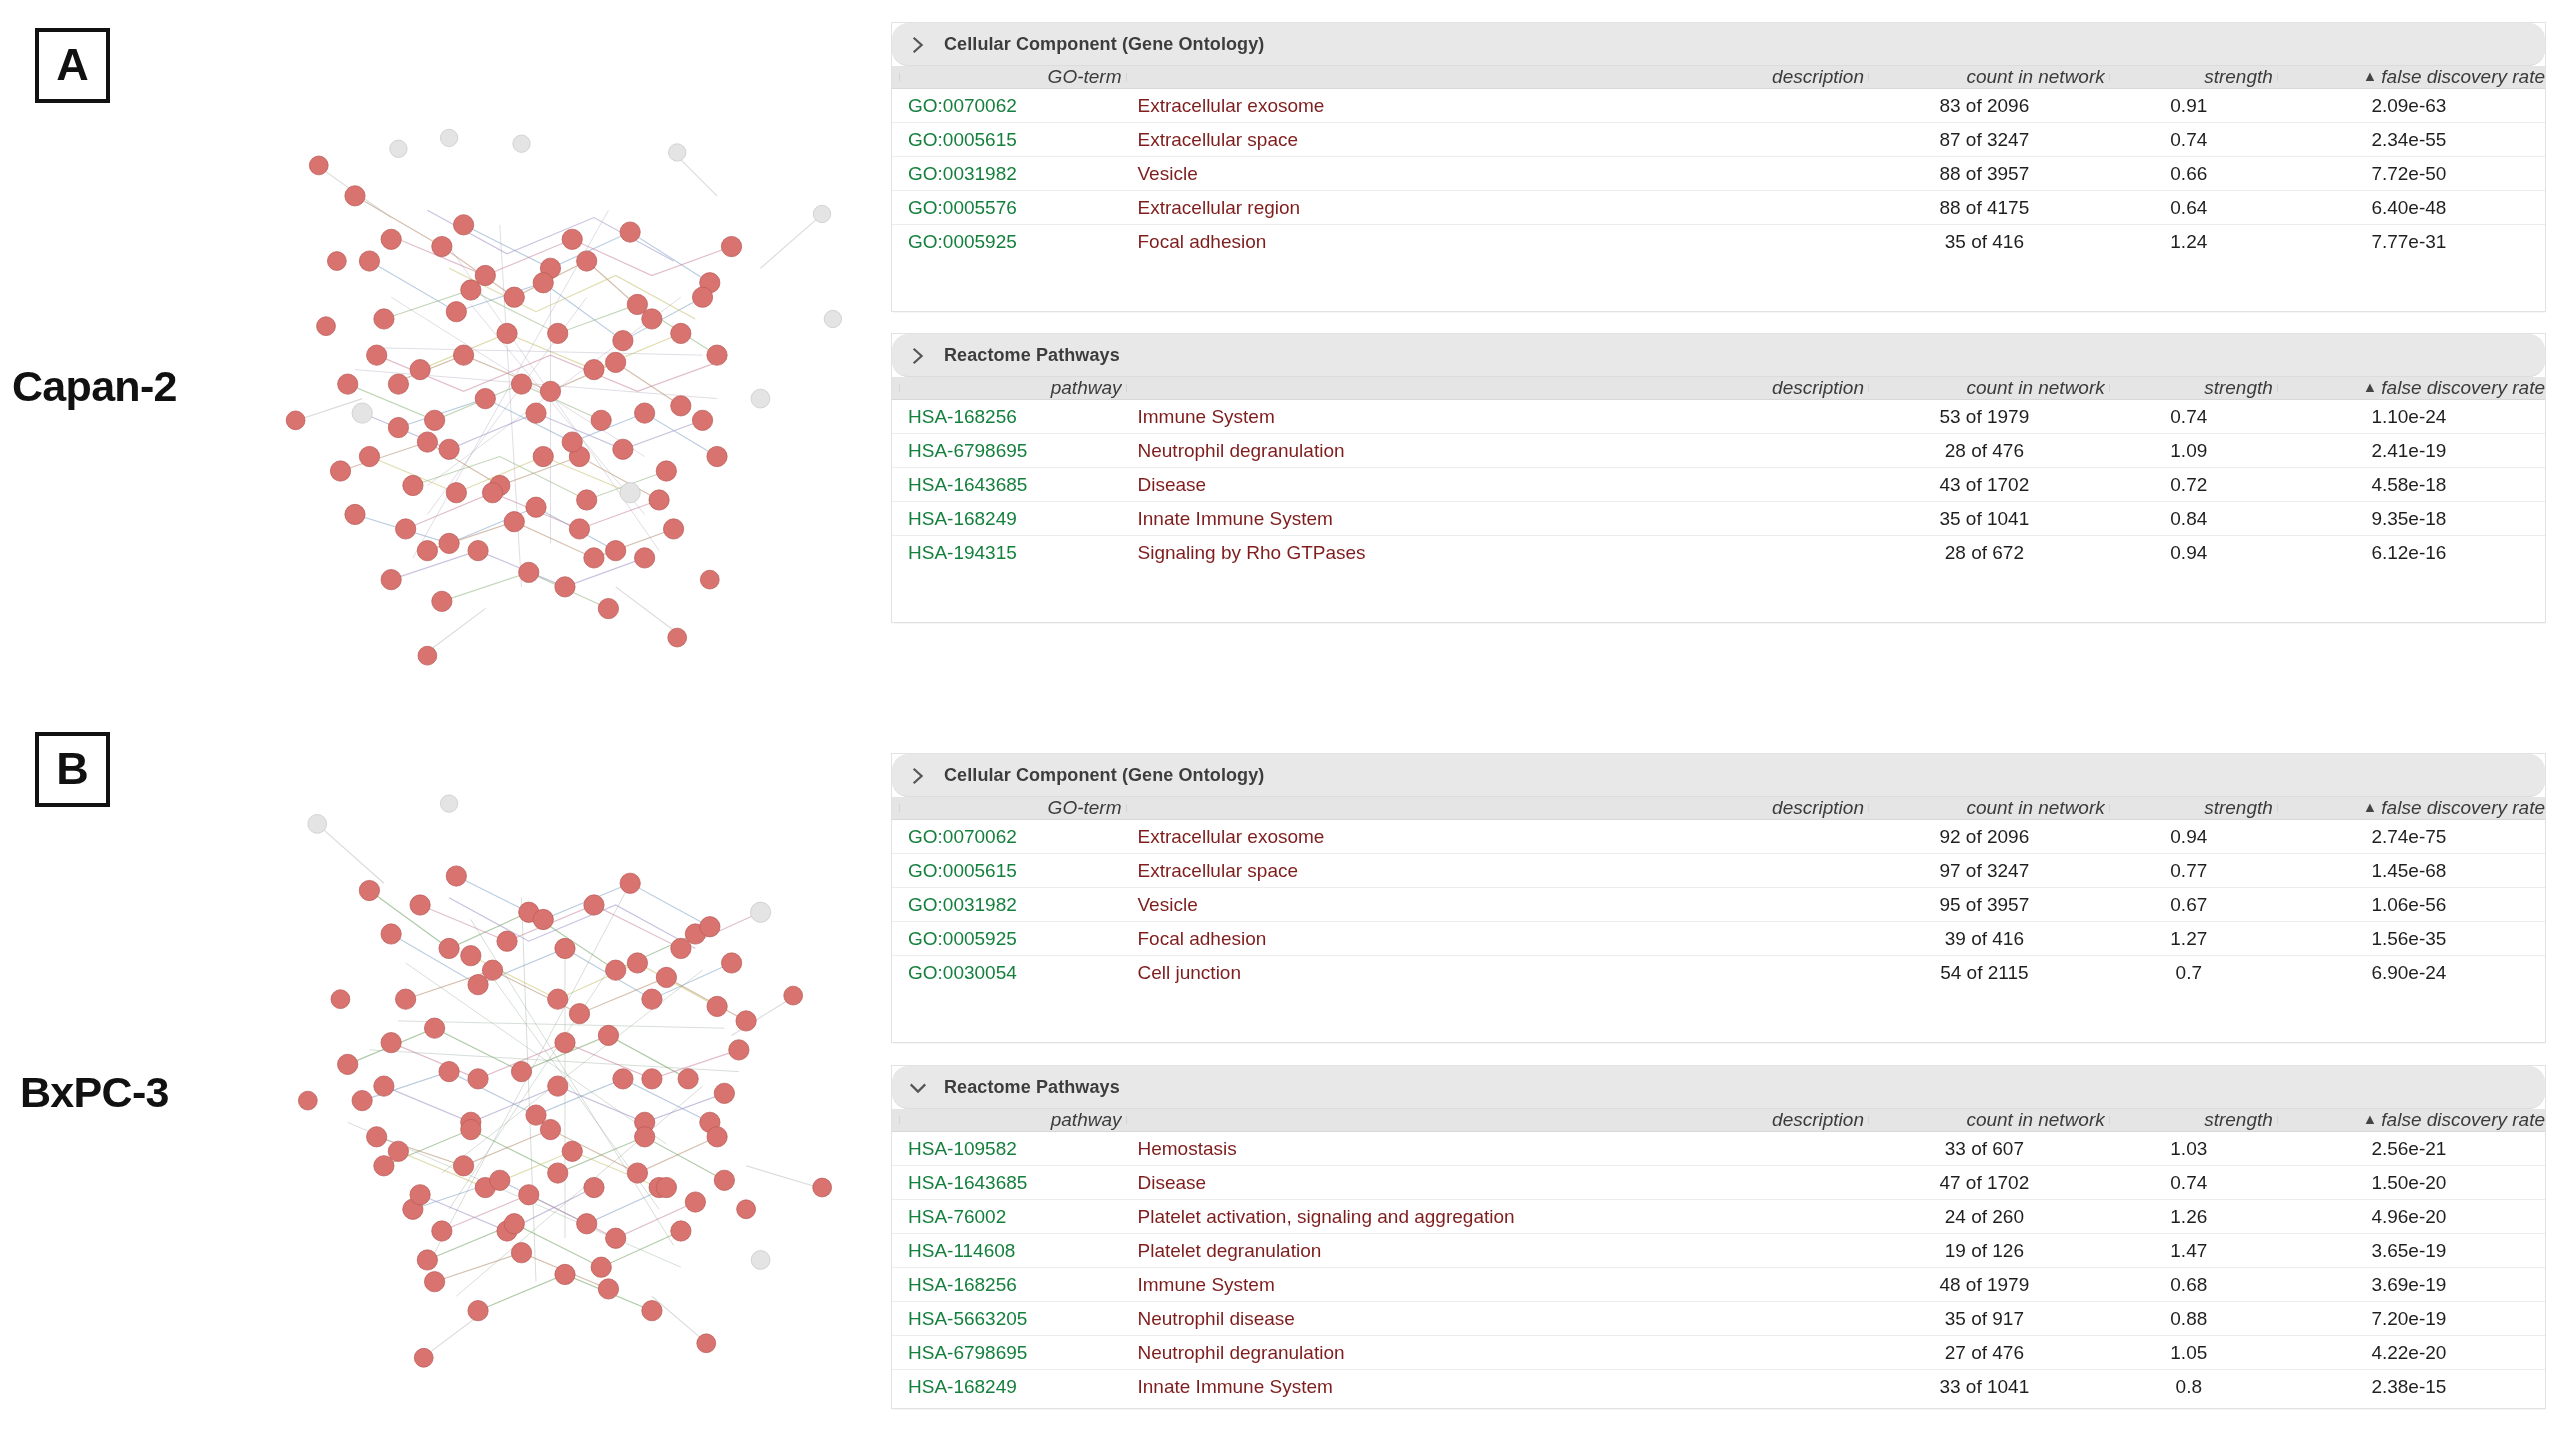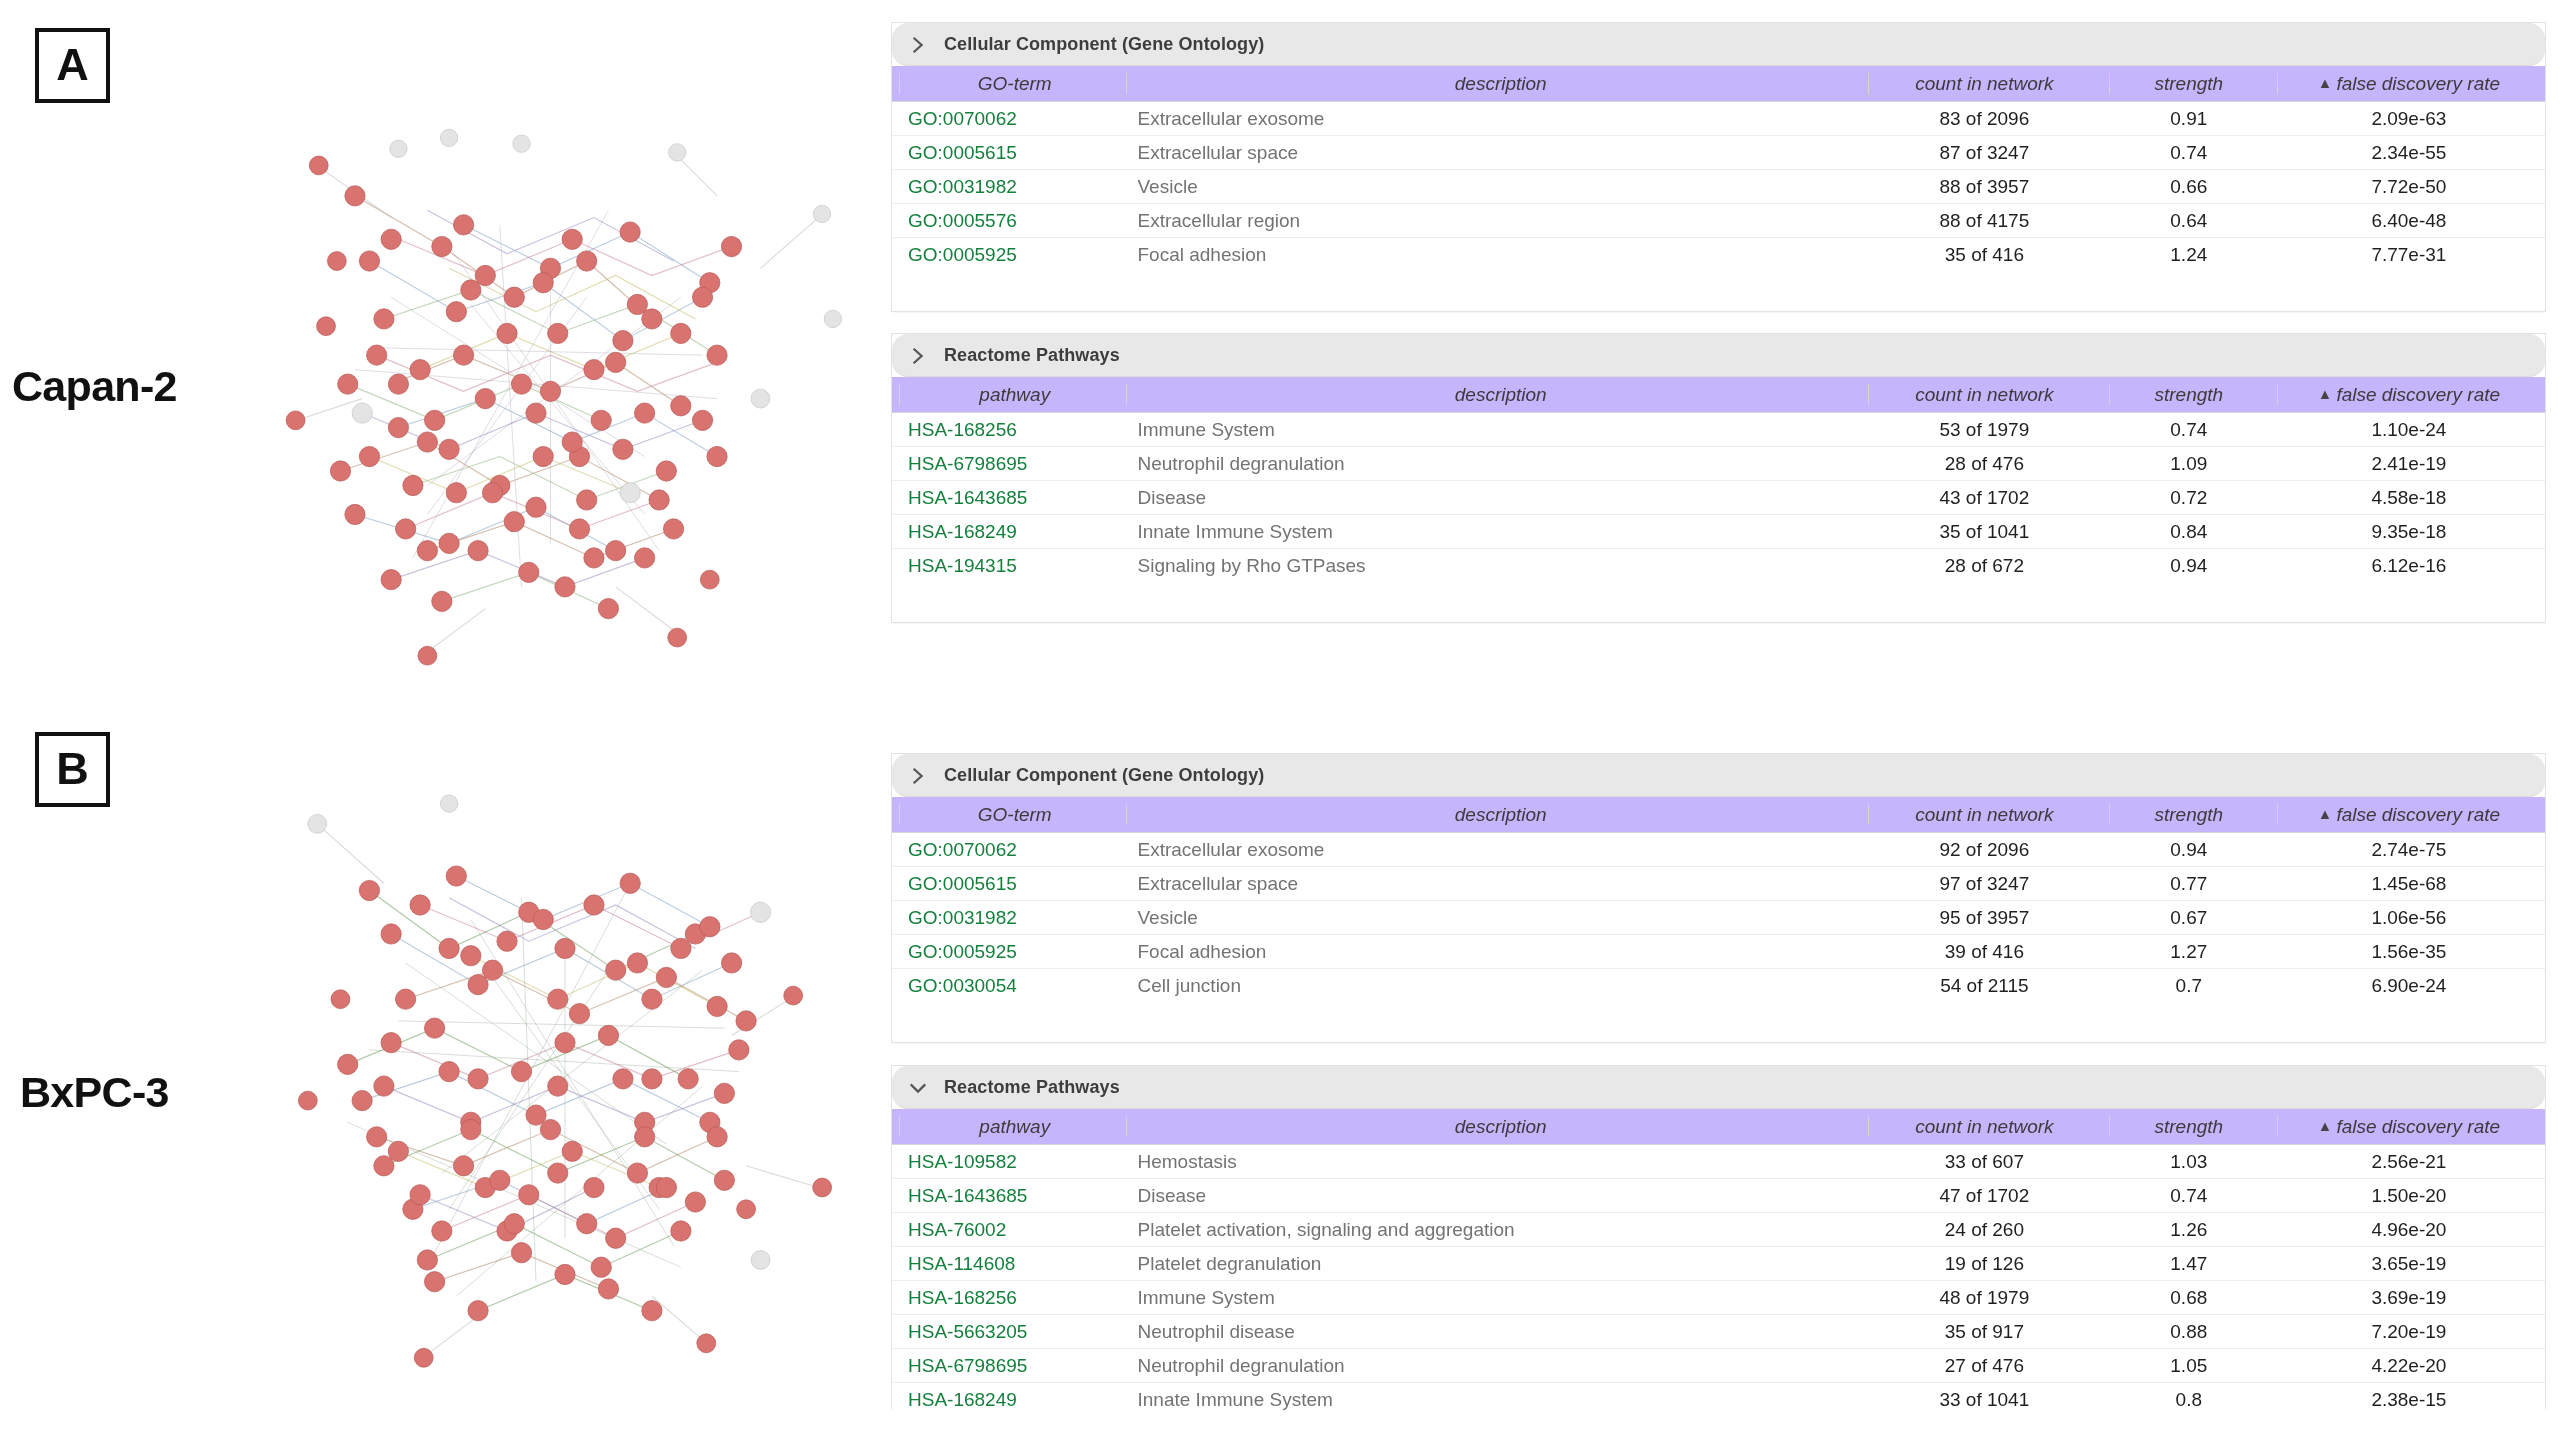--- a/index.html
+++ b/index.html
@@ -104,22 +104,23 @@
     background: #fff;
     white-space: nowrap;
     overflow: hidden;
     text-overflow: ellipsis;
   }
   table.enrich thead th {
     font-style: italic;
     font-weight: normal;
     color: #3b3b3b;
     border-bottom: 0.7px solid #d8d8d8;
-    background: #c4b5fd;
-    height: 35px;
+    background: #e5e5e5;
+    height: 22px;
+    text-align: right;
   }
   .col-term  { width: 167px; padding-left: 16px !important; position: relative; }
   .col-desc  { width: 576px; padding-left: 16px !important; position: relative; }
   .col-count { width: 192px; text-align: center; position: relative; margin-top: 32px; }
   .col-str   { width: 134px; text-align: center; position: relative; }
   .col-fdr   { width: 217px; text-align: center; position: relative; }
 
   thead th.col-desc::before,
   thead th.col-count::before,
   thead th.col-str::before,
@@ -137,21 +138,21 @@
 
   .sort-arrow {
     display: inline-block;
     margin-right: 4.3px;
     font-size: 14.5px;
     color: #444;
     transform: translateY(-2.2px);
   }
 
   tbody td.col-term { color: #15803d; }
-  tbody td.col-desc { color: #737373; }
+  tbody td.col-desc { color: #7f1d1d; }
   tbody td.col-count,
   tbody td.col-str,
   tbody td.col-fdr { color: #1f1f1f; }
 
   tbody tr:last-child td { border-bottom: none; }
 </style>
 </head>
 <body>
 
 <div class="panel" id="panel-a">

